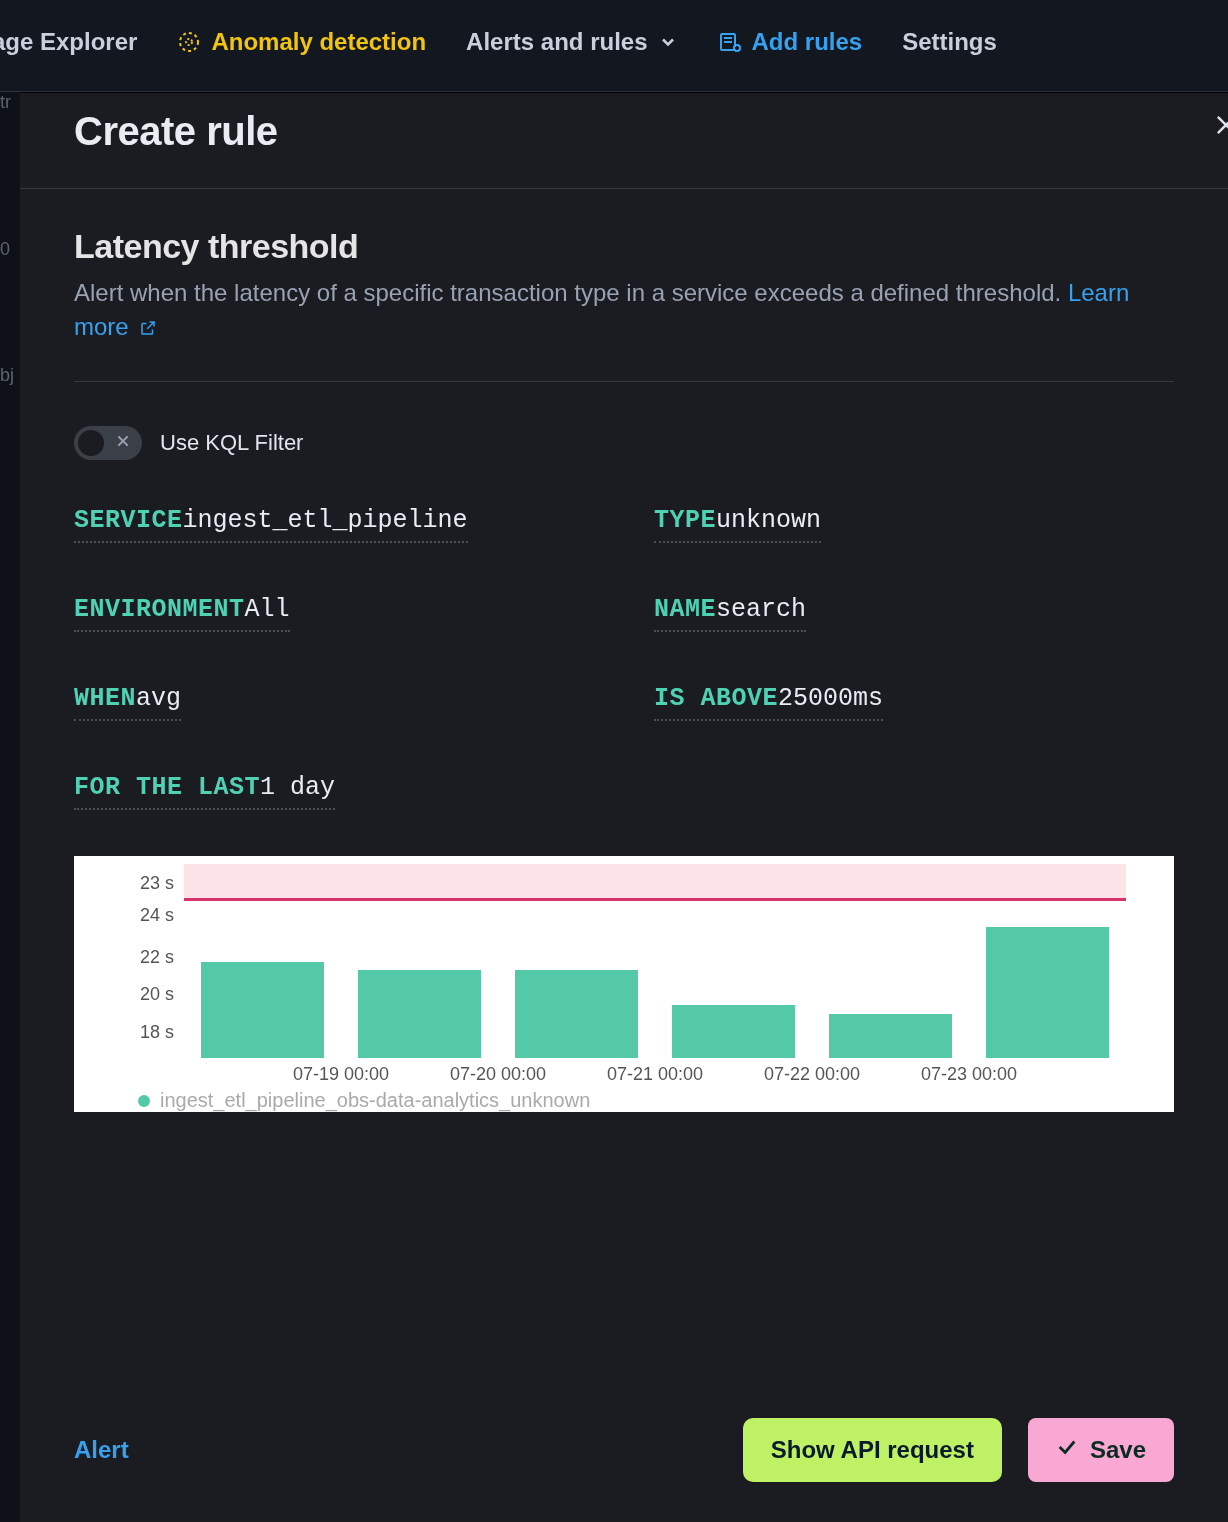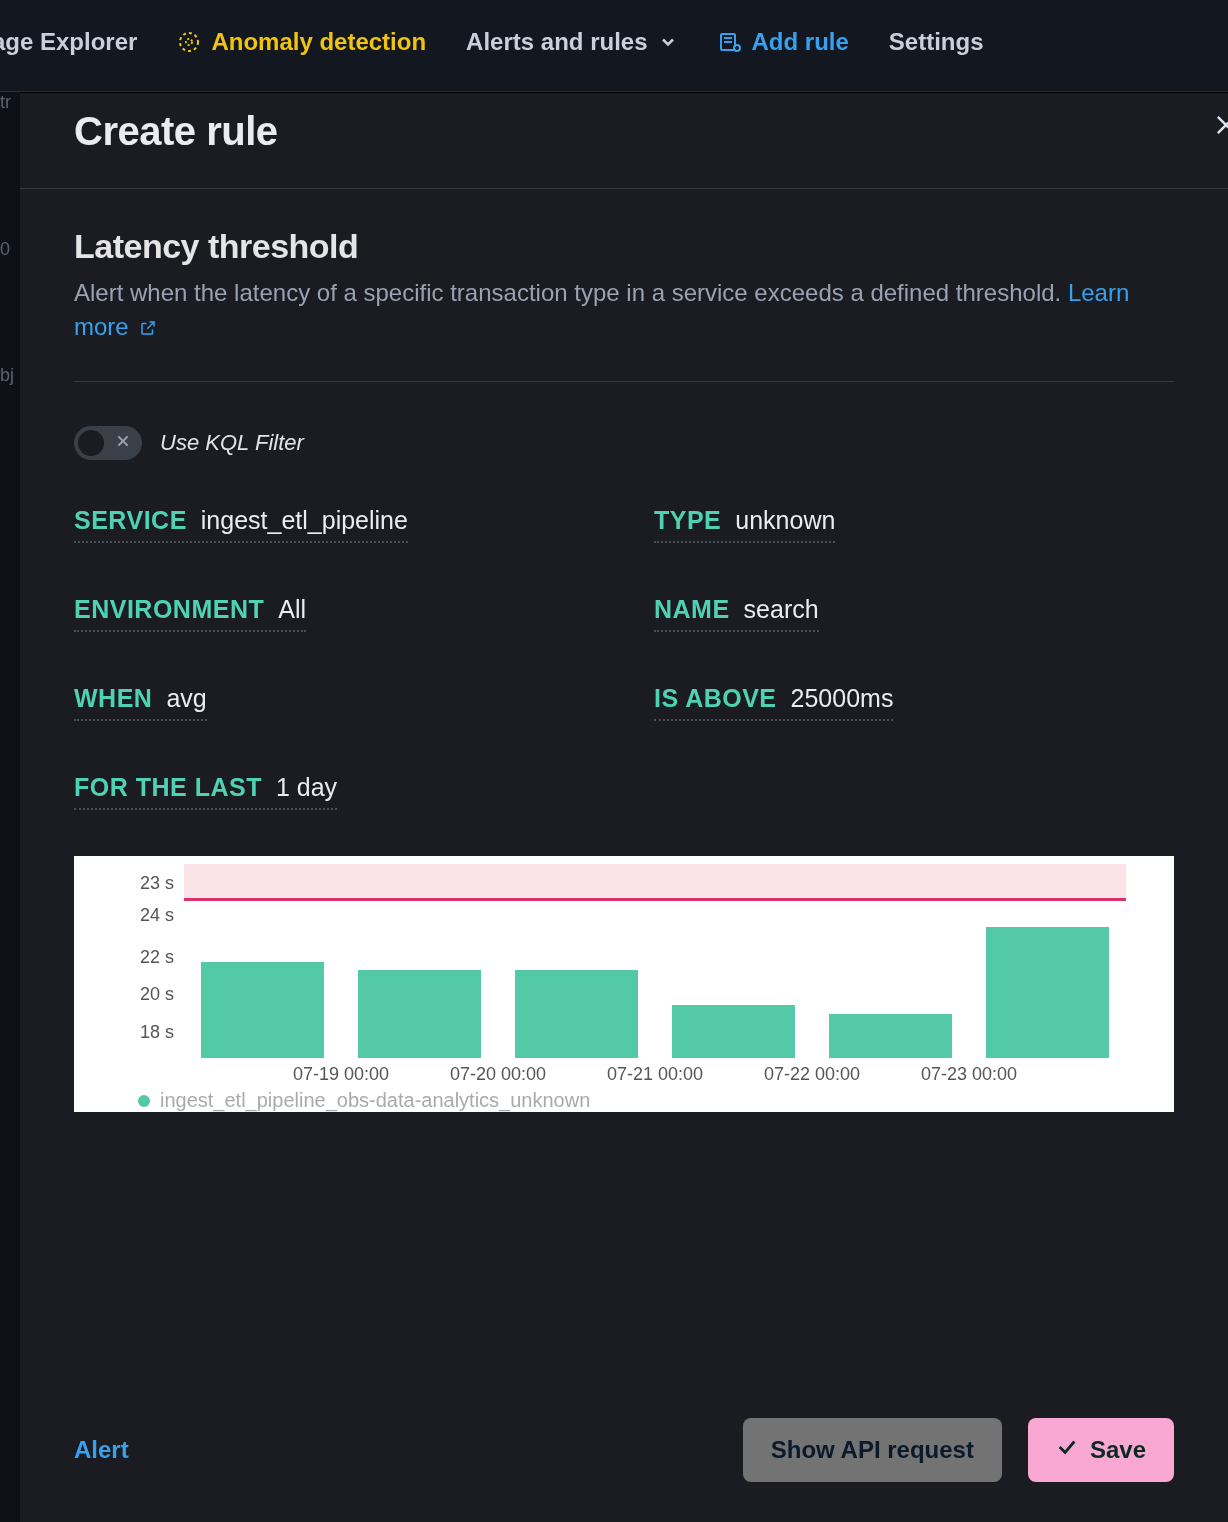--- a/index.html
+++ b/index.html
@@ -102,21 +102,20 @@
     height: 1px;
     background: #343741;
     margin: 38px 0 44px 0;
   }
   
   .toggle-row {
     display: flex;
     align-items: center;
     gap: 18px;
     margin-bottom: 46px;
-    font-style: italic;
   }
   .toggle {
     width: 68px; height: 34px;
     background: #3b3f48;
     border-radius: 17px;
     position: relative;
     cursor:pointer;
     display:flex;
     align-items:center;
   }
@@ -137,24 +136,24 @@
   
   .expr-grid {
     display: grid;
     grid-template-columns: 1fr 1fr;
     column-gap: 60px;
     row-gap: 52px;
   }
   .expr-item { }
   .expr-inner {
     display:inline-flex;
-    gap: 14px;
+    gap: 0;
     border-bottom: 2px dotted #4a4f59;
     padding-bottom: 6px;
-    font-family: Liberation Sans, sans-serif;
+    font-family: Liberation Mono, monospace;
     font-size: 25px;
     cursor:pointer;
   }
   .expr-label { color: #4fd1b3; font-weight:600; letter-spacing:0.5px;}
   .expr-value { color: #e9edf3; }
   .expr-item.span2 { grid-column: 1 / 2; }
   
   .chart-wrap {
     background: #fff;
     margin-top: 46px;
@@ -243,21 +242,21 @@
     padding: 0 28px;
     border-radius: 8px;
     font-size: 24px;
     font-weight:700;
     display:flex;
     align-items:center;
     gap:12px;
     cursor:pointer;
     border:none;
   }
-  .btn-api { background:#737373; color:#0b1a2b; }
+  .btn-api { background:#bef264; color:#0b1a2b;border-radius:10px; }
   .btn-save { background:#f9a8d4; color:#0b2b22; }
 </style>
 </head>
 <body>
 
 <div class="topnav">
   <div class="nav-item first">
     <span>torage Explorer</span>
   </div>
   <div class="nav-item active">
@@ -281,21 +280,21 @@
     <span class="nav-icon">
       <svg width="24" height="24" viewBox="0 0 24 24" fill="none" stroke="#36a2ef" stroke-width="2">
         <rect x="3" y="4" width="14" height="16" rx="1"></rect>
           <line x1="6" y1="8" x2="14" y2="8"></line>
           <line x1="6" y1="12" x2="14" y2="12"></line>
         <circle cx="19" cy="18" r="4" fill="#36a2ef" stroke="none"></circle>
           <line x1="19" y1="16" x2="19" y2="20" stroke="#131720"></line>
           <line x1="17" y1="18" x2="21" y2="18" stroke="#131720"></line>
       </svg>
     </span>
-    <span>Add rule</span>
+    <span>Add rules</span>
   </div>
   <div class="nav-item">
     <span>Settings</span>
   </div>
 </div>
 
 <div class="background-stub">tr<br><br><br><br><br><br><br>0<br><br><br><br><br><br>bj</div>
 
 <div class="flyout">
   <div class="close-x">

